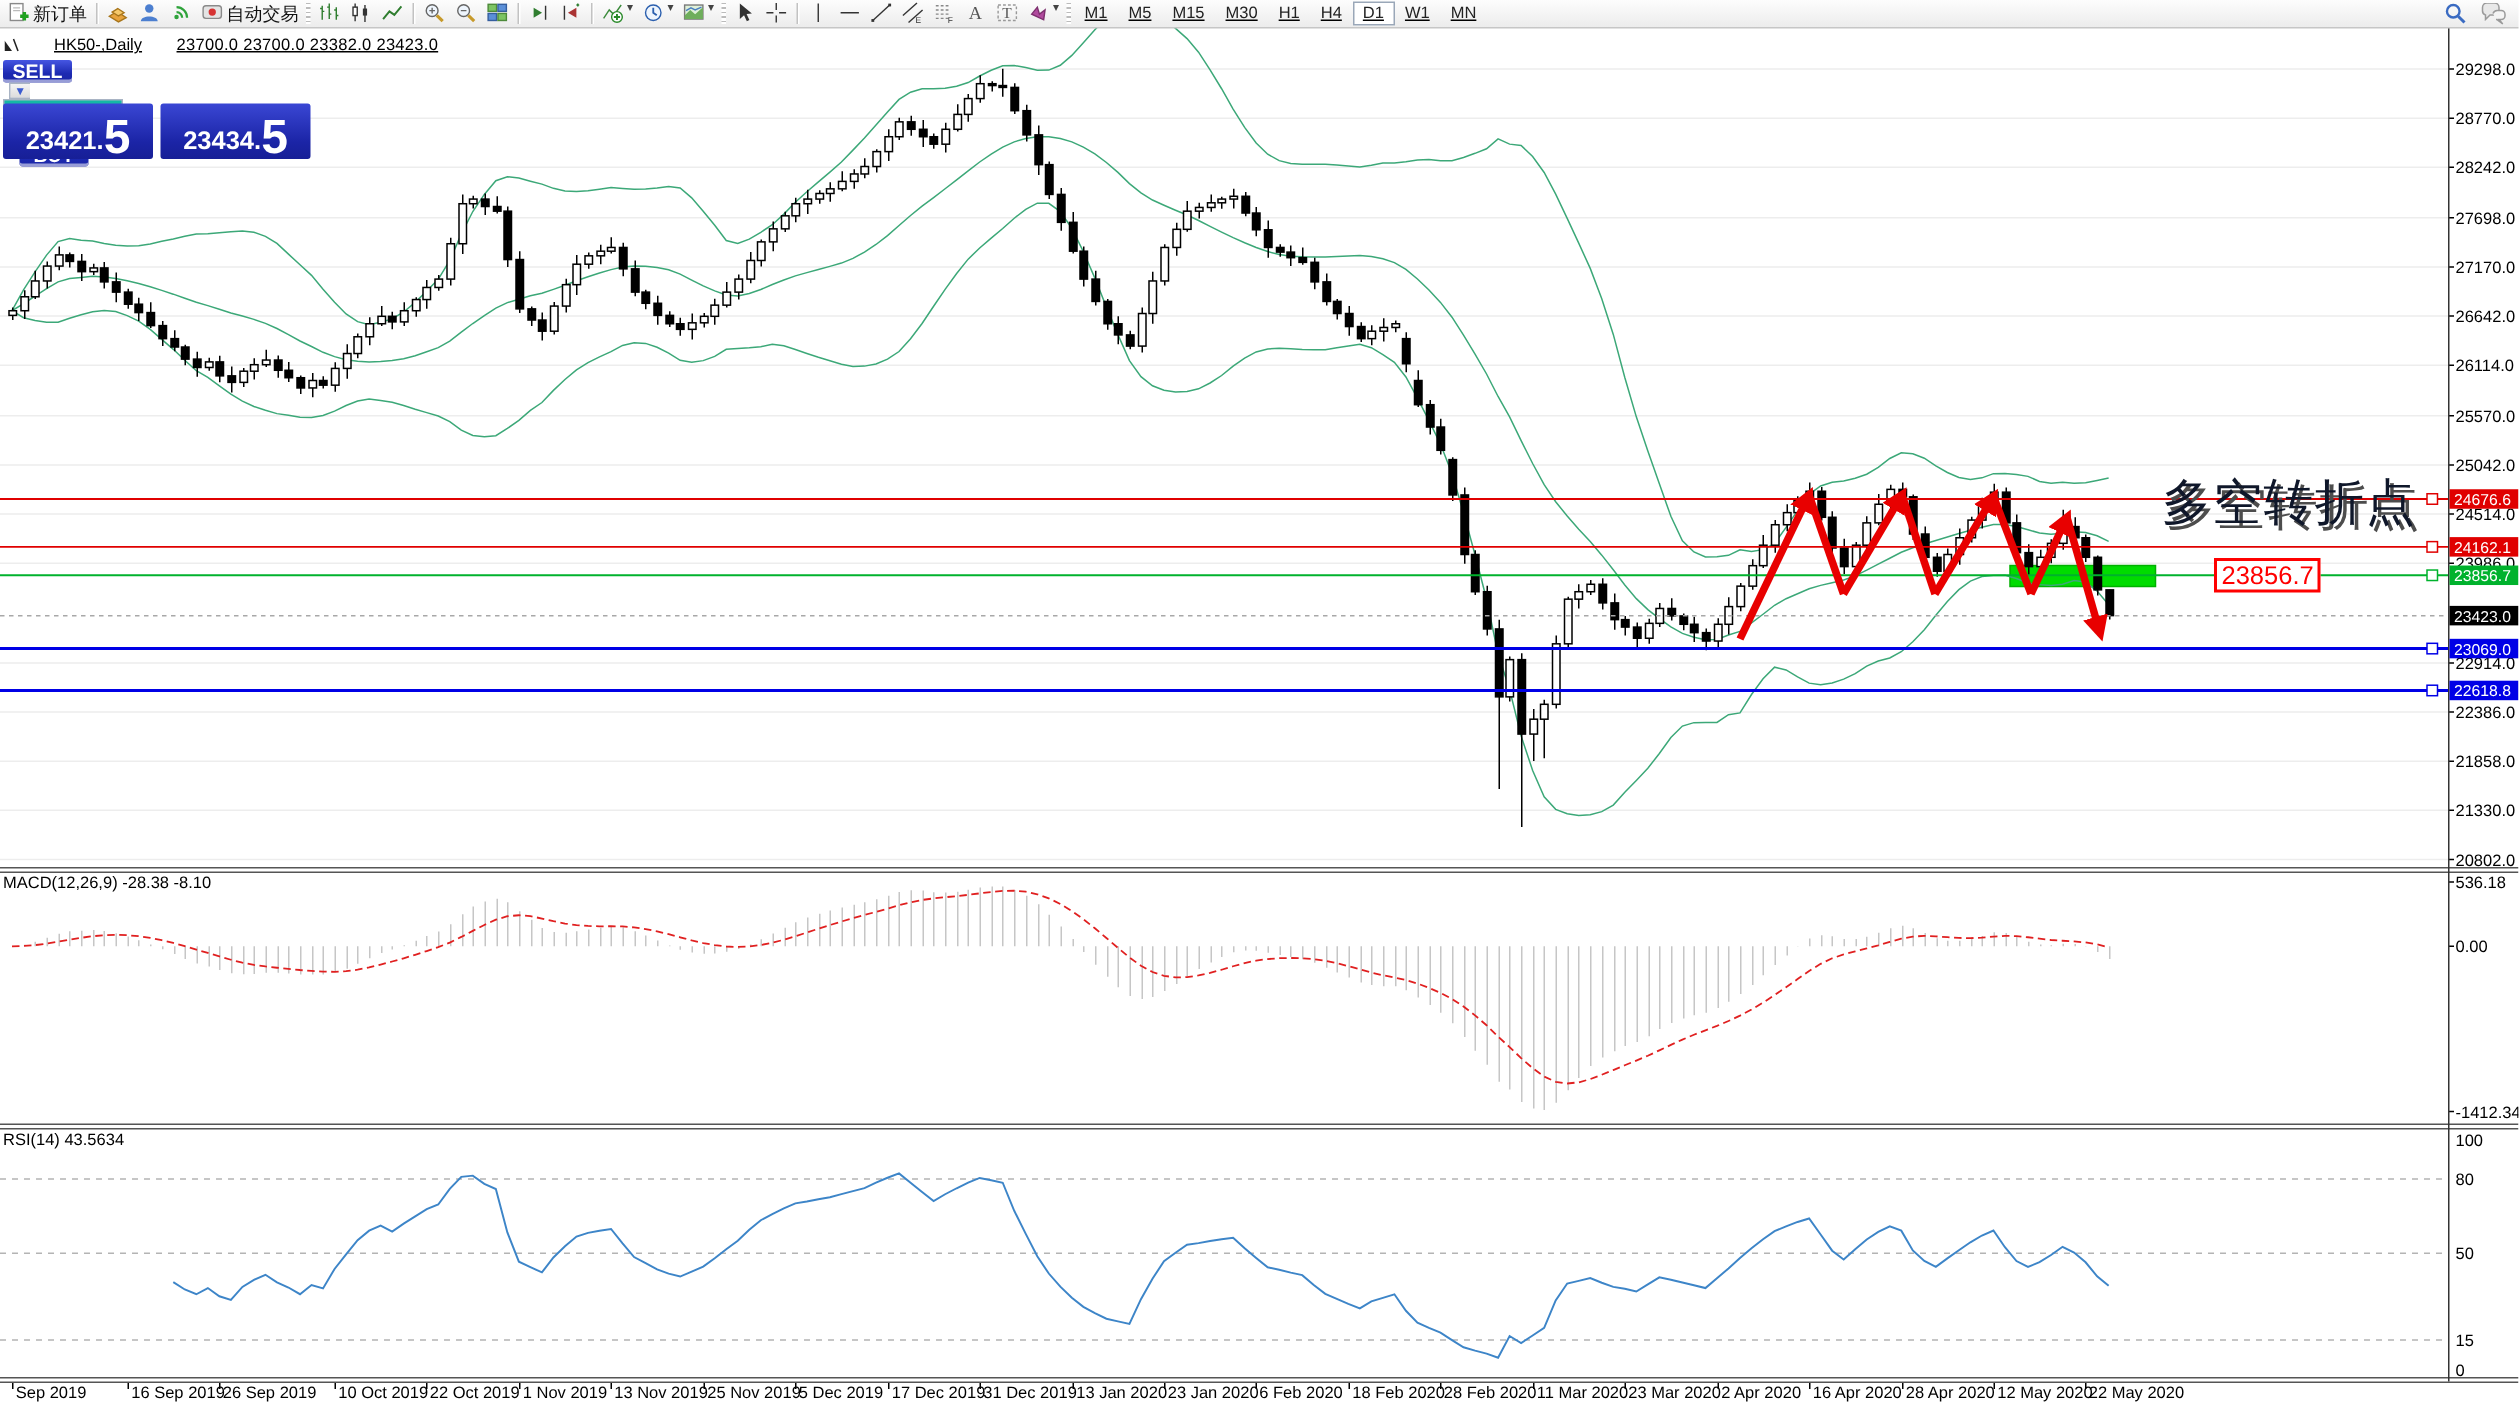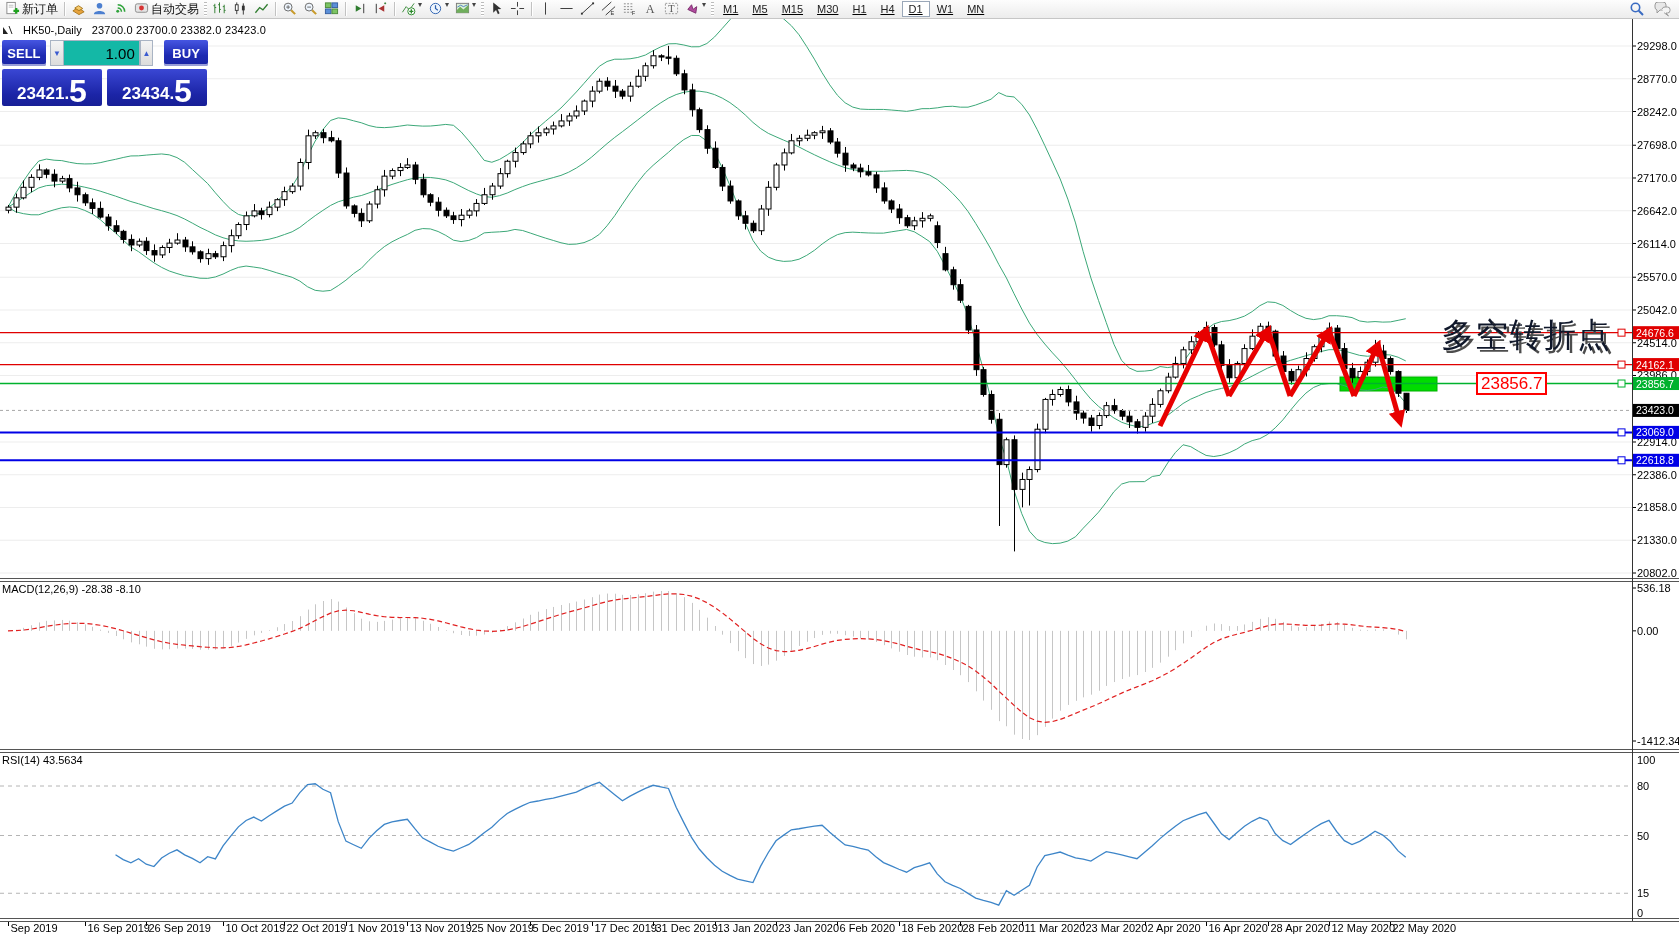--- a/index.html
+++ b/index.html
@@ -10,32 +10,32 @@
   .tbtn{height:17px;display:flex;align-items:flex-start;justify-content:center;padding:0 3px;gap:2px;font-size:12px;color:#111;cursor:default;}
   .tbtn svg{display:block;}
   .sep{width:1px;height:14px;background:#c2c2c2;margin:0 3px;box-shadow:1px 0 0 #fff;}
   .grip{width:3px;height:14px;margin:0 2px;background:repeating-linear-gradient(#bbb,#bbb 1px,#fff 1px,#fff 3px);}
   .caret{font-size:8px;color:#444;line-height:1;}
   .tf{font-size:11px;color:#222;padding:1px 6px;border:1px solid transparent;}
   .tf.active{border:1px solid #9aa7b8;background:#fff;}
   .tb-right{margin-left:auto;display:flex;align-items:center;margin-right:6px;gap:8px;}
   
   .overlay{position:absolute;z-index:5;}
-  #chart-title{left:3px;top:24px;font-size:11px;color:#000;display:flex;align-items:center;gap:10px;}
+  #chart-title{left:3px;top:24px;font-size:11px;color:#000;display:flex;align-items:center;gap:23px;text-decoration:underline;}
   #chart-title .ohlc{letter-spacing:.2px;}
   .pane-label{font-size:11px;color:#000;}
   #macd-label{left:2px;top:583px;}
   #rsi-label{left:2px;top:754px;}
   #turn-text{left:1441px;top:313px;font-size:33px;font-weight:normal;color:#0f172a;
     text-shadow:3px 3px 0 #4d4d4d;white-space:nowrap;letter-spacing:1px;}
   #price-tag{left:1476px;top:372px;border:2px solid #FF0000;color:#FF0000;background:#fff;
     font-size:17px;padding:0 3px;line-height:19px;}
   
   #trade-panel{left:2px;top:40px;width:206px;z-index:6;}
-  .tp-row1{display:flex;height:26px;align-items:stretch;}
+  .tp-row1{display:flex;height:26px;align-items:stretch;flex-direction:column;}
   .tp-btn{background:linear-gradient(#4656e2,#1d2ab2 60%,#1a25a4);color:#fff;font-weight:bold;font-size:13px;
     display:flex;align-items:center;justify-content:center;border-radius:2px;box-shadow:inset 0 -2px 0 rgba(255,255,255,.55);}
   .tp-sell{width:46px;}
   .tp-buy{width:46px;margin-left:11px;}
   .tp-spin{width:14px;background:linear-gradient(#f4f4f4,#dcdcdc);border:1px solid #a9b4c4;display:flex;
     align-items:center;justify-content:center;color:#3b5bd0;font-size:8px;box-sizing:border-box;}
   .tp-spin.dn{margin-left:4px;border-right:none;}
   .tp-vol{width:80px;background:#14b8a6;border:1px solid #a9b4c4;box-sizing:border-box;display:flex;align-items:center;
     justify-content:flex-end;padding-right:4px;font-size:15px;color:#000;}
   .tp-row2{display:flex;margin-top:3px;gap:5px;}

